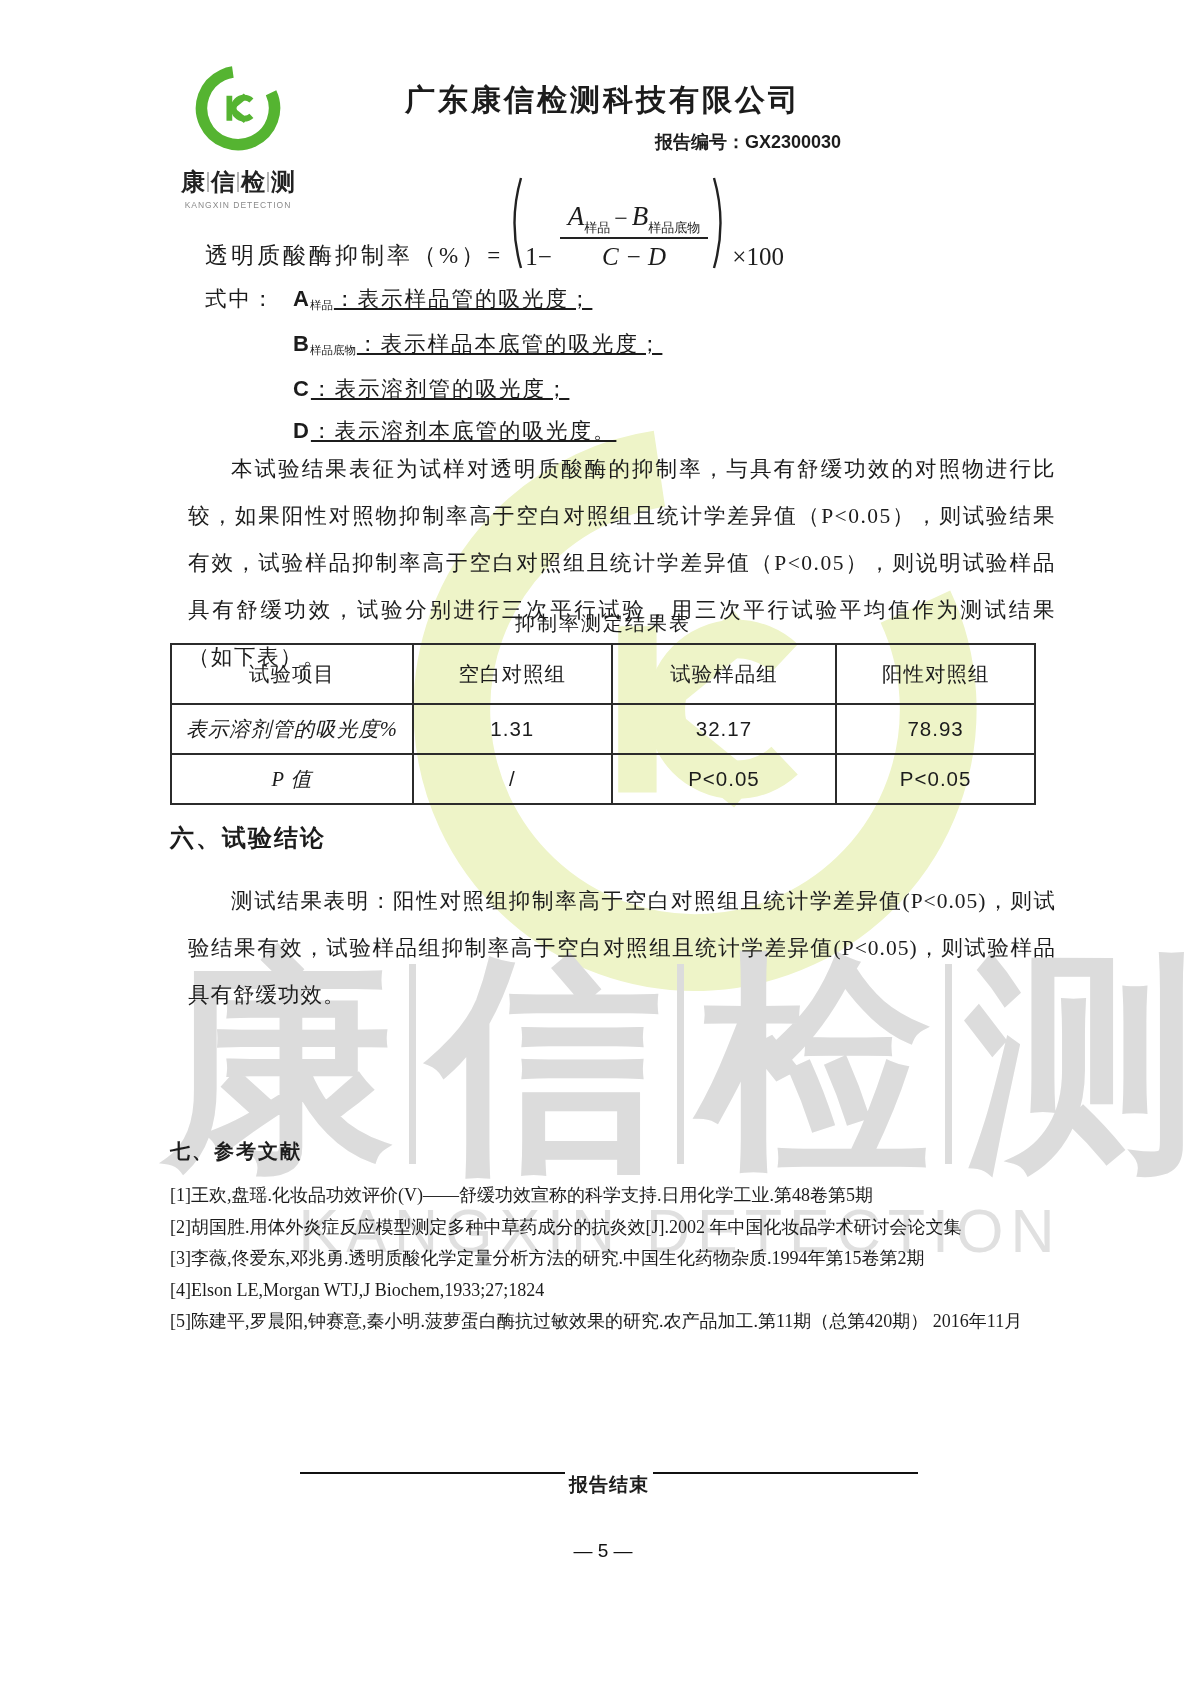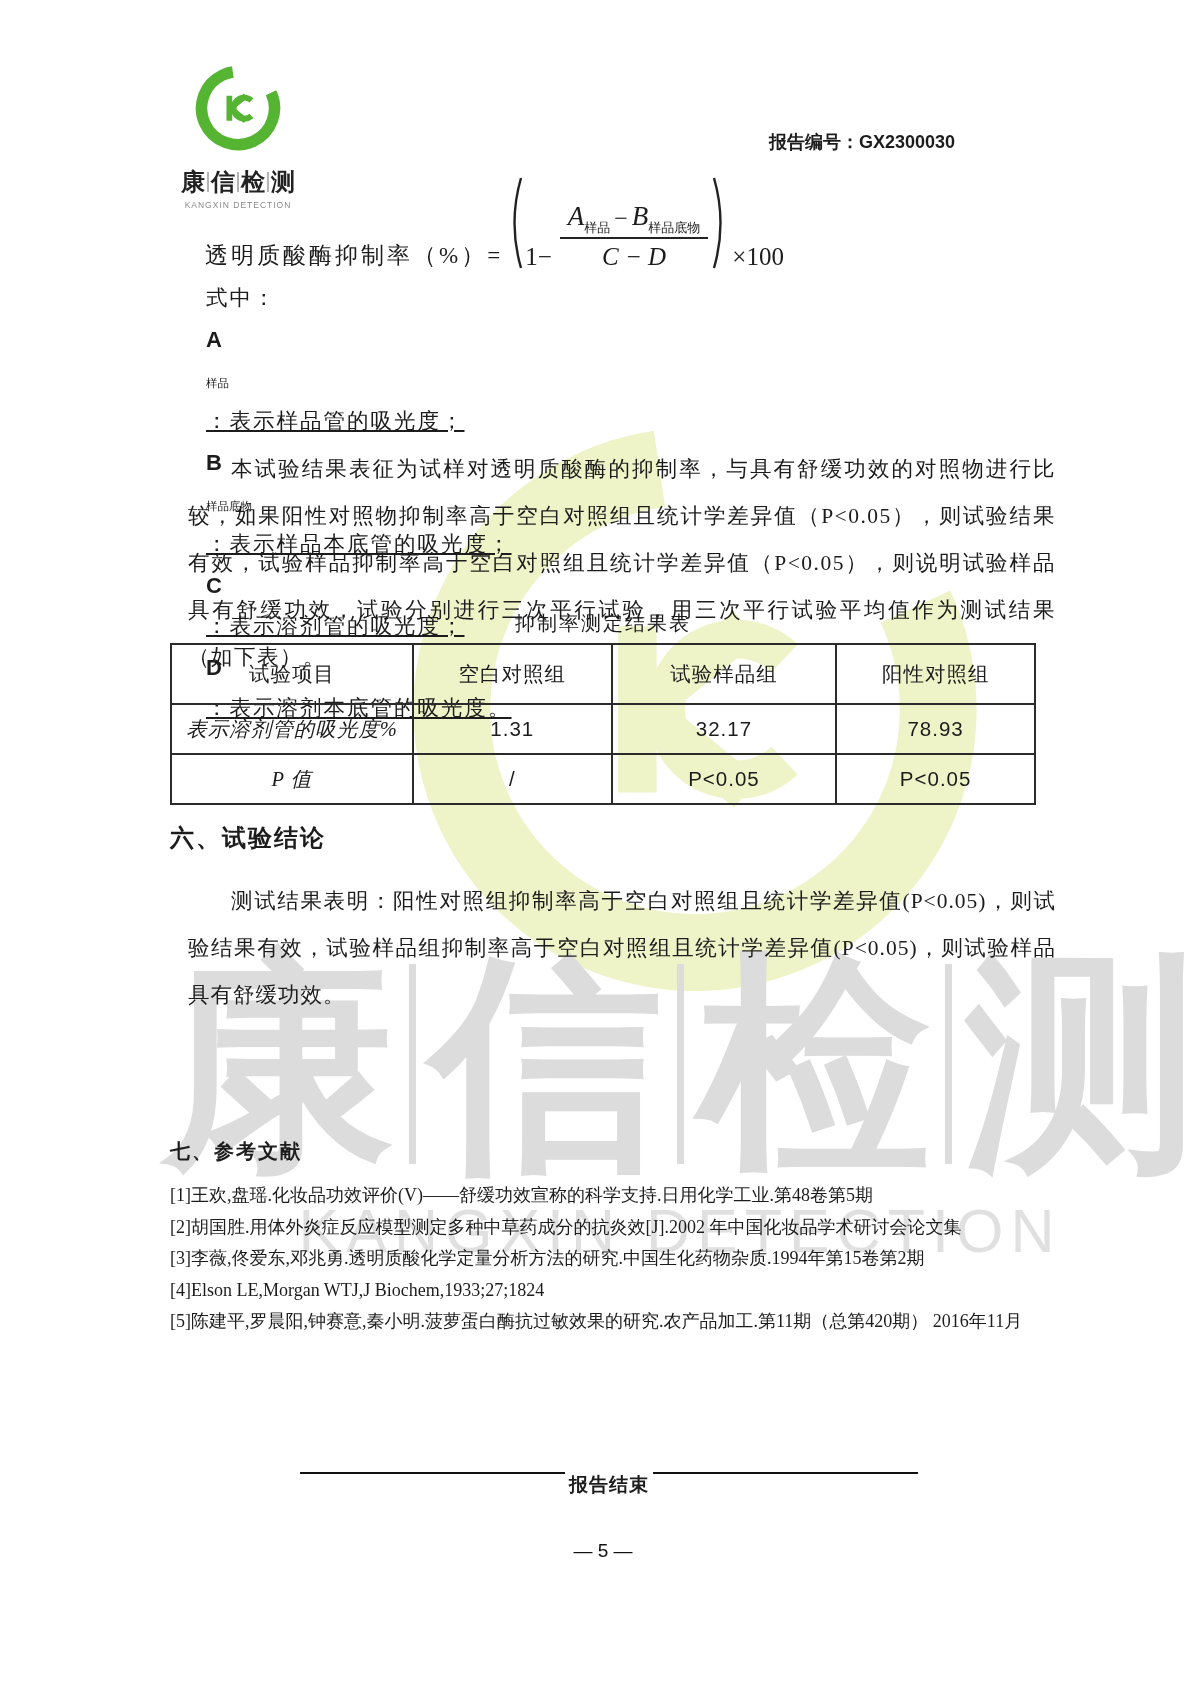--- a/index.html
+++ b/index.html
@@ -17,37 +17,37 @@
   
   .layer{position:absolute;left:0;top:0;width:100%;height:100%;z-index:2;}
   
   .logo{position:absolute;left:178px;top:64px;width:120px;text-align:center;}
   .logo-name{display:flex;justify-content:center;align-items:center;margin-top:2px;}
   .logo-name .ch{font-family:"Liberation Sans",sans-serif;font-weight:700;font-size:24px;color:#222;}
   .logo-name .sep{width:2px;height:20px;background:#b5b5b5;margin:0 2px;}
   .logo-sub{font-family:"Liberation Sans",sans-serif;font-size:8.5px;color:#8a8a8a;letter-spacing:1px;margin-top:2px;}
   .company{position:absolute;left:170px;top:80px;width:866px;text-align:center;
            font-size:30px;font-weight:700;letter-spacing:3px;}
-  .report-no{position:absolute;left:655px;top:130px;width:300px;text-align:right;
+  .report-no{position:absolute;left:655px;top:130px;width:300px;
              font-family:"Liberation Sans",sans-serif;font-weight:700;font-size:18px;}
   
   .formula{position:absolute;left:205px;top:175px;display:flex;align-items:flex-end;}
   .f-lhs{font-size:23px;letter-spacing:3px;margin-right:4px;}
   .f-pre{font-size:25px;margin:0 4px 0 2px;}
   .frac{display:flex;flex-direction:column;align-items:center;margin:0 4px;}
   .frac .num{display:flex;align-items:flex-end;padding:0 8px 5px;}
   .frac .den{border-top:2px solid #222;align-self:stretch;text-align:center;padding-top:4px;
              font-style:italic;font-size:25px;}
   .v{font-style:italic;font-size:27px;}
   .vs{font-size:13px;transform:translateY(5px);display:inline-block;}
   .vm{font-size:24px;margin:0 4px;}
   .f-times{font-size:25px;margin-left:4px;}
   
   .defs{position:absolute;left:205px;top:278px;}
-  .def{display:flex;align-items:baseline;line-height:41px;font-size:21.5px;flex-direction:column;}
+  .def{display:flex;align-items:baseline;line-height:41px;font-size:21.5px;}
   .def-intro{display:inline-block;width:88px;letter-spacing:2px;}
   .def-sym{font-family:"Liberation Sans",sans-serif;font-weight:700;font-size:22px;}
   .def-sub{font-size:11.5px;transform:translateY(3px);display:inline-block;margin:0 1px;}
   .def-txt{letter-spacing:2px;text-decoration:underline;}
   
   .para{position:absolute;left:170px;top:446px;width:868px;font-size:21.5px;line-height:47px;
         text-align:justify;letter-spacing:1.5px;}
   .indent{text-indent:2em;margin-left:18px;}
   
   .tbl-title{position:absolute;left:170px;top:610px;width:866px;text-align:center;
@@ -116,20 +116,21 @@
           <span class="sep"></span>
           <span class="ch">信</span>
           <span class="sep"></span>
           <span class="ch">检</span>
           <span class="sep"></span>
           <span class="ch">测</span>
       </div>
       <div class="logo-sub">KANGXIN DETECTION</div>
     </div>
 
+    <div class="company">广东康信检测科技有限公司</div>
 
     <div class="report-no">
       <span>报告编号：</span><span>GX2300030</span>
     </div>
 
     <div class="formula">
       <span class="f-lhs">透明质酸酶抑制率（%）=</span>
       <svg width="16" height="96">
         <path d="M14 3 Q1 48 14 93" stroke="#222" stroke-width="2.4" fill="none"></path>
       </svg>

